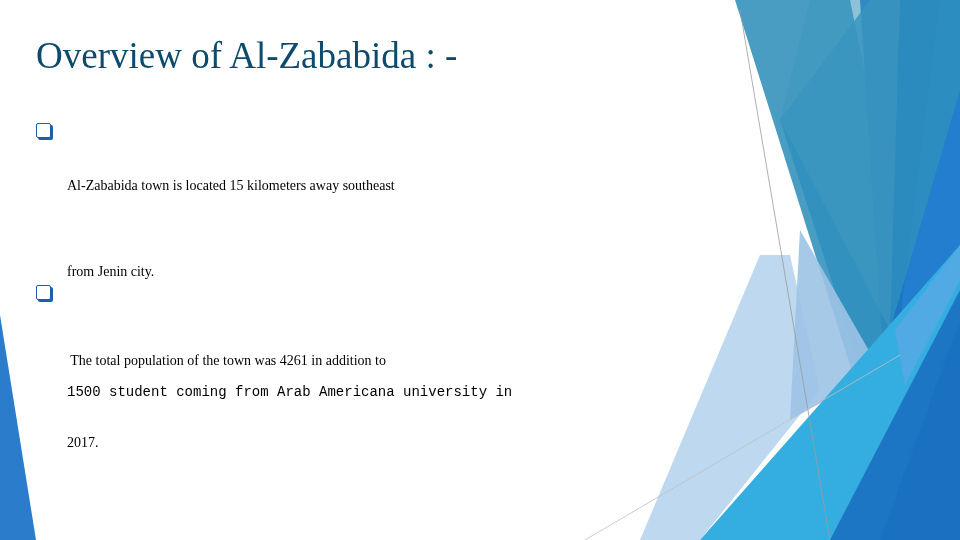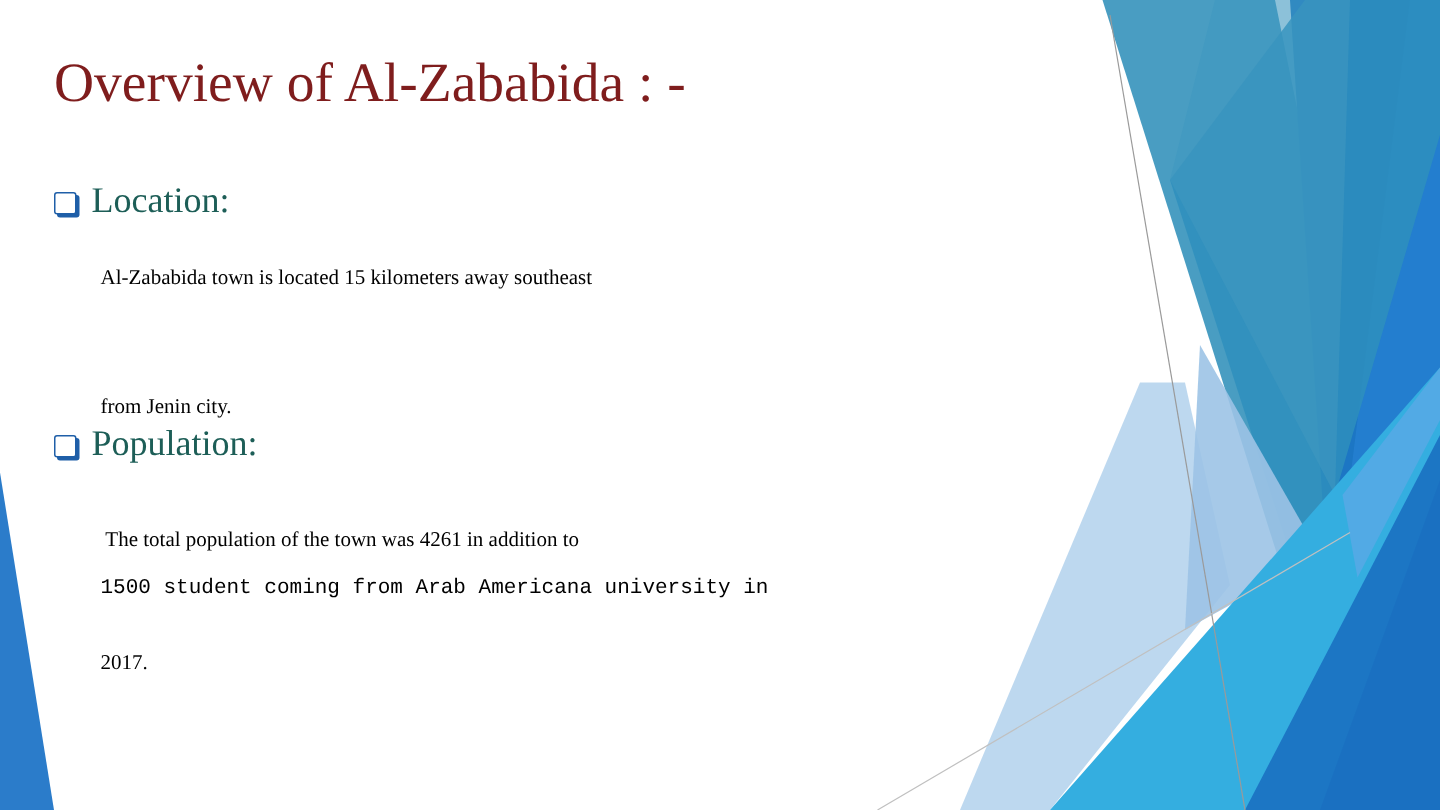--- a/index.html
+++ b/index.html
@@ -1,20 +1,20 @@
 <!DOCTYPE html>
 <html><head>
 <meta charset="utf-8">
 <style>
   html, body { margin: 0; padding: 0; }
   body { width: 960px; height: 540px; position: relative; overflow: hidden; background: #ffffff; }
   .deco { position: absolute; left: 0; top: 0; width: 960px; height: 540px; }
   .title {
     position: absolute; left: 36px; top: 34px;
-    font-family: "Liberation Serif", serif; font-size: 37px; color: #7f1d1d;
+    font-family: "Liberation Serif", serif; font-size: 37px; color: #0c4a6e;
     white-space: nowrap; margin: 0; font-weight: normal;
   }
   .bullet-head {
     position: absolute; left: 36px; display: flex; align-items: center;
     font-family: "Liberation Serif", serif; font-size: 24px; color: #1d5e57;
   }
   .bullet-box {
     width: 13px; height: 13px; border: 1.5px solid #1f5fa8; border-radius: 2px;
     box-shadow: 2px 2px 0 #1f5fa8; background: #fff; margin-right: 10px; margin-top: 2px;
   }
@@ -44,24 +44,22 @@
   <polygon points="895,330 960,245 960,280 905,385" fill="#5aa9e6" opacity="0.8"></polygon>
 
   <line x1="740" y1="10" x2="830" y2="540" stroke="#9a9a9a" stroke-width="0.8"></line>
   <line x1="585" y1="540" x2="900" y2="355" stroke="#c0c0c0" stroke-width="0.8"></line>
 </svg>
 
 <h1 class="title">Overview of Al-Zababida : -</h1>
 
 <div class="bullet-head" style="top:121px;">
   <span class="bullet-box"></span>
-  <span>Location:</span>
 </div>
 <div class="body-line" style="top:178px;">Al-Zababida town is located 15 kilometers away southeast</div>
 <div class="body-line" style="top:226px;margin-top:38px;">from Jenin city.</div>
 
 <div class="bullet-head" style="top:283px;">
   <span class="bullet-box"></span>
-  <span>Population:</span>
 </div>
 <div class="body-line" style="top:341px; white-space:pre;margin-top:12px;"> The total population of the town was 4261 in addition to</div>
 <div class="body-line" style="top:384px;font-family:Liberation Mono, monospace;">1500 student coming from Arab Americana university in</div>
 <div class="body-line" style="top:435px;">2017.</div>
 
 </body></html>

